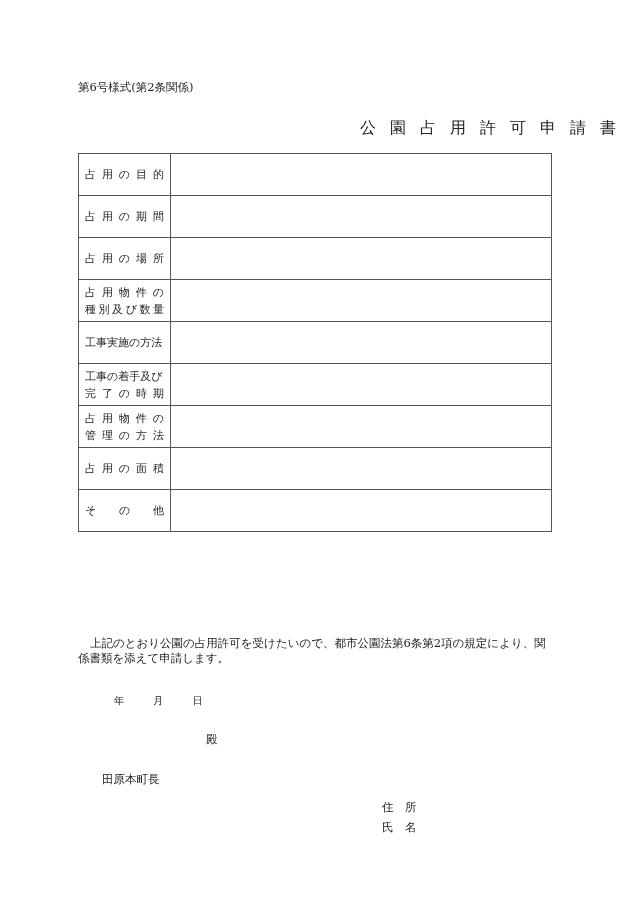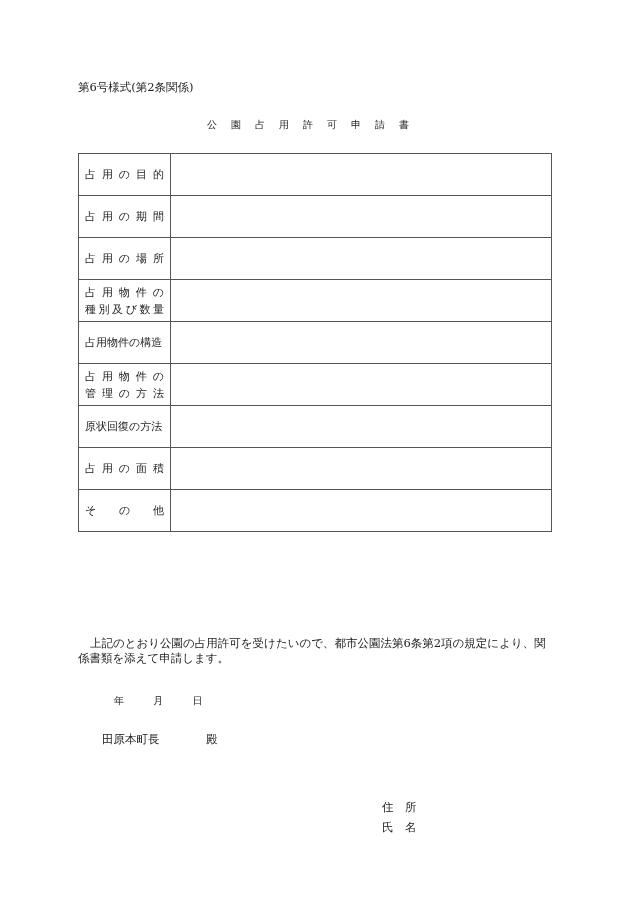--- a/index.html
+++ b/index.html
@@ -2,39 +2,39 @@
 <html><head>
 <meta charset="utf-8">
 <style>
   html, body { margin: 0; padding: 0; background: #ffffff; }
   body {
     width: 630px; height: 903px; position: relative; overflow: hidden;
     font-family: "DejaVu Serif", "Liberation Serif", serif;
     color: #222;
   }
   .form-number { position: absolute; left: 78px; top: 80px; font-size: 11.5px; letter-spacing: 0px; }
-  .doc-title { position: absolute; left: 0; width: 630px; top: 118px; text-align: center; font-size: 10px; letter-spacing: 14px; box-sizing: border-box; }
+  .doc-title { position: absolute; left: 0; width: 630px; top: 118px; text-align: right; font-size: 16px; letter-spacing: 14px; box-sizing: border-box; }
   table.app-table {
     position: absolute; left: 78px; top: 153px; width: 474px;
     border-collapse: collapse; table-layout: fixed;
   }
   table.app-table td { border: 1px solid #555; height: 41px; padding: 0; }
   table.app-table td.label {
     width: 92px; font-size: 11px; padding: 0 6px; box-sizing: border-box;
     line-height: 17px; vertical-align: middle;
   }
   .lbl-line { display: flex; justify-content: space-between; }
   .lbl-tight { letter-spacing: 0px; }
   .statement {
     position: absolute; left: 78px; top: 636px; width: 476px;
     font-size: 11.5px; line-height: 15px; text-indent: 12px;
   }
   .date-line { position: absolute; top: 694px; left: 114px; font-size: 10px; }
   .date-line span { display: inline-block; }
-  .addressee { position: absolute; top: 732px; left: 102px; font-size: 11.5px; }
+  .addressee { position: absolute; top: 772px; left: 102px; font-size: 11.5px; }
   .honorific { position: absolute; top: 732px; left: 206px; font-size: 11.5px; }
   .applicant { position: absolute; left: 382px; font-size: 11.5px; margin-top: 32px; }
 </style>
 </head>
 <body>
 
 <div class="form-number">第6号様式(第2条関係)</div>
 <div class="doc-title">公園占用許可申請書</div>
 
 <table class="app-table">
@@ -91,48 +91,55 @@
             <span>び</span>
             <span>数</span>
             <span>量</span>
           </div>
         </td>
         <td></td>
       </tr>
       <tr>
         <td class="label">
           <div class="lbl-line lbl-tight">
-            <span>占用物件の構造</span>
+            <span>工事実施の方法</span>
+          </div>
+        </td>
+        <td></td>
+      </tr>
+      <tr>
+        <td class="label">
+          <div class="lbl-line lbl-tight">
+            <span>工事の着手及び</span>
+          </div>
+          <div class="lbl-line">
+            <span>完</span>
+            <span>了</span>
+            <span>の</span>
+            <span>時</span>
+            <span>期</span>
           </div>
         </td>
         <td></td>
       </tr>
       <tr>
         <td class="label">
           <div class="lbl-line">
             <span>占</span>
             <span>用</span>
             <span>物</span>
             <span>件</span>
             <span>の</span>
           </div>
           <div class="lbl-line">
             <span>管</span>
             <span>理</span>
             <span>の</span>
             <span>方</span>
             <span>法</span>
-          </div>
-        </td>
-        <td></td>
-      </tr>
-      <tr>
-        <td class="label">
-          <div class="lbl-line lbl-tight">
-            <span>原状回復の方法</span>
           </div>
         </td>
         <td></td>
       </tr>
       <tr>
         <td class="label">
           <div class="lbl-line">
             <span>占</span>
             <span>用</span>
             <span>の</span>

